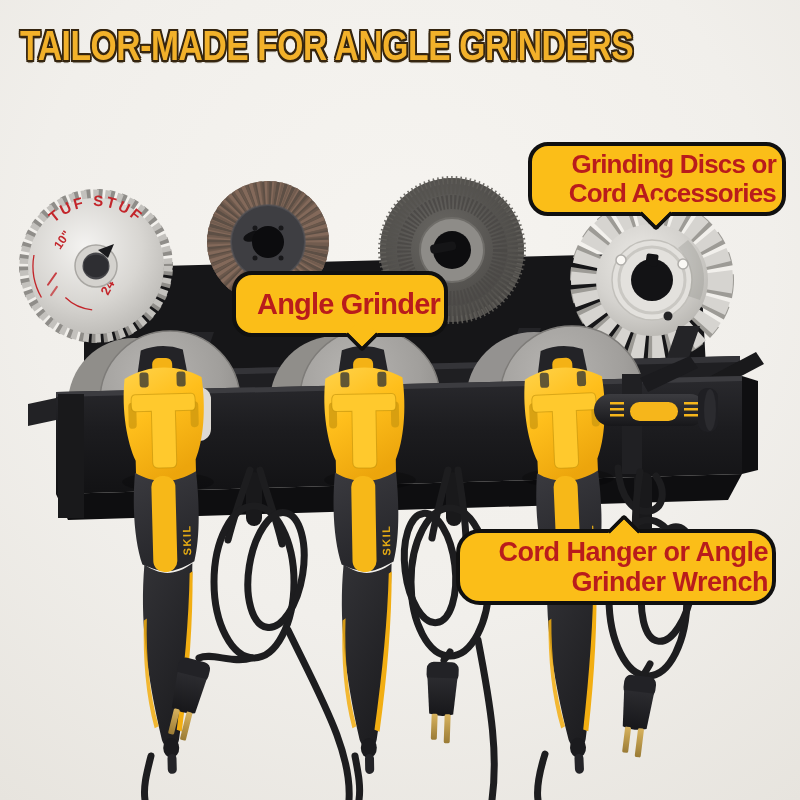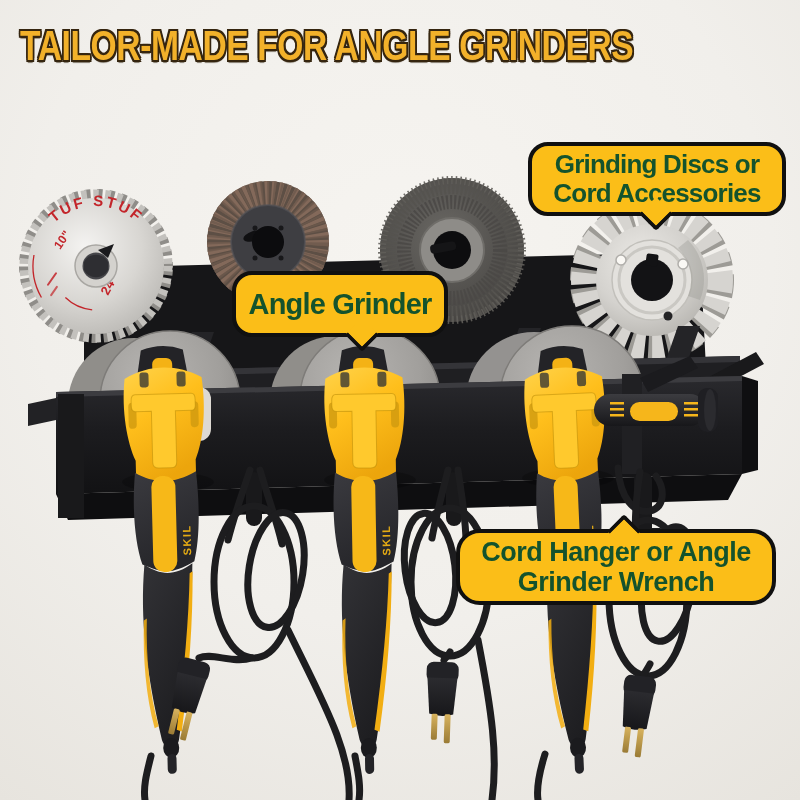--- a/index.html
+++ b/index.html
@@ -17,21 +17,21 @@
     transform:scaleX(.80);transform-origin:left center;
     text-shadow:
       -2px -2px 0 #35250f, 2px -2px 0 #35250f,
       -2px  2px 0 #35250f, 2px  2px 0 #35250f,
        0   -2px 0 #35250f, 0    2px 0 #35250f,
       -2px  0   0 #35250f, 2px  0   0 #35250f,
        0    3px 1px rgba(40,28,8,.55);
   }
   .callout{
     position:absolute;background:#fbbe18;border:4px solid #101010;
-    color:#14532d;font-weight:700;text-align:center;border-radius:20px;
+    color:#b91c1c;font-weight:700;text-align:right;border-radius:20px;
     line-height:1.12;
   }
   .callout .line{display:block;white-space:nowrap;}
   .tail{
     position:absolute;width:24px;height:24px;background:#fbbe18;
     transform:rotate(45deg);
   }
   .tail.down{bottom:-14px;border-right:4px solid #101010;border-bottom:4px solid #101010;border-bottom-right-radius:4px;}
   .tail.up{top:-14px;border-left:4px solid #101010;border-top:4px solid #101010;border-top-left-radius:4px;}
   #callout-accessories{left:528px;top:142px;width:258px;padding:4px 6px;font-size:26px;letter-spacing:-.8px;}

